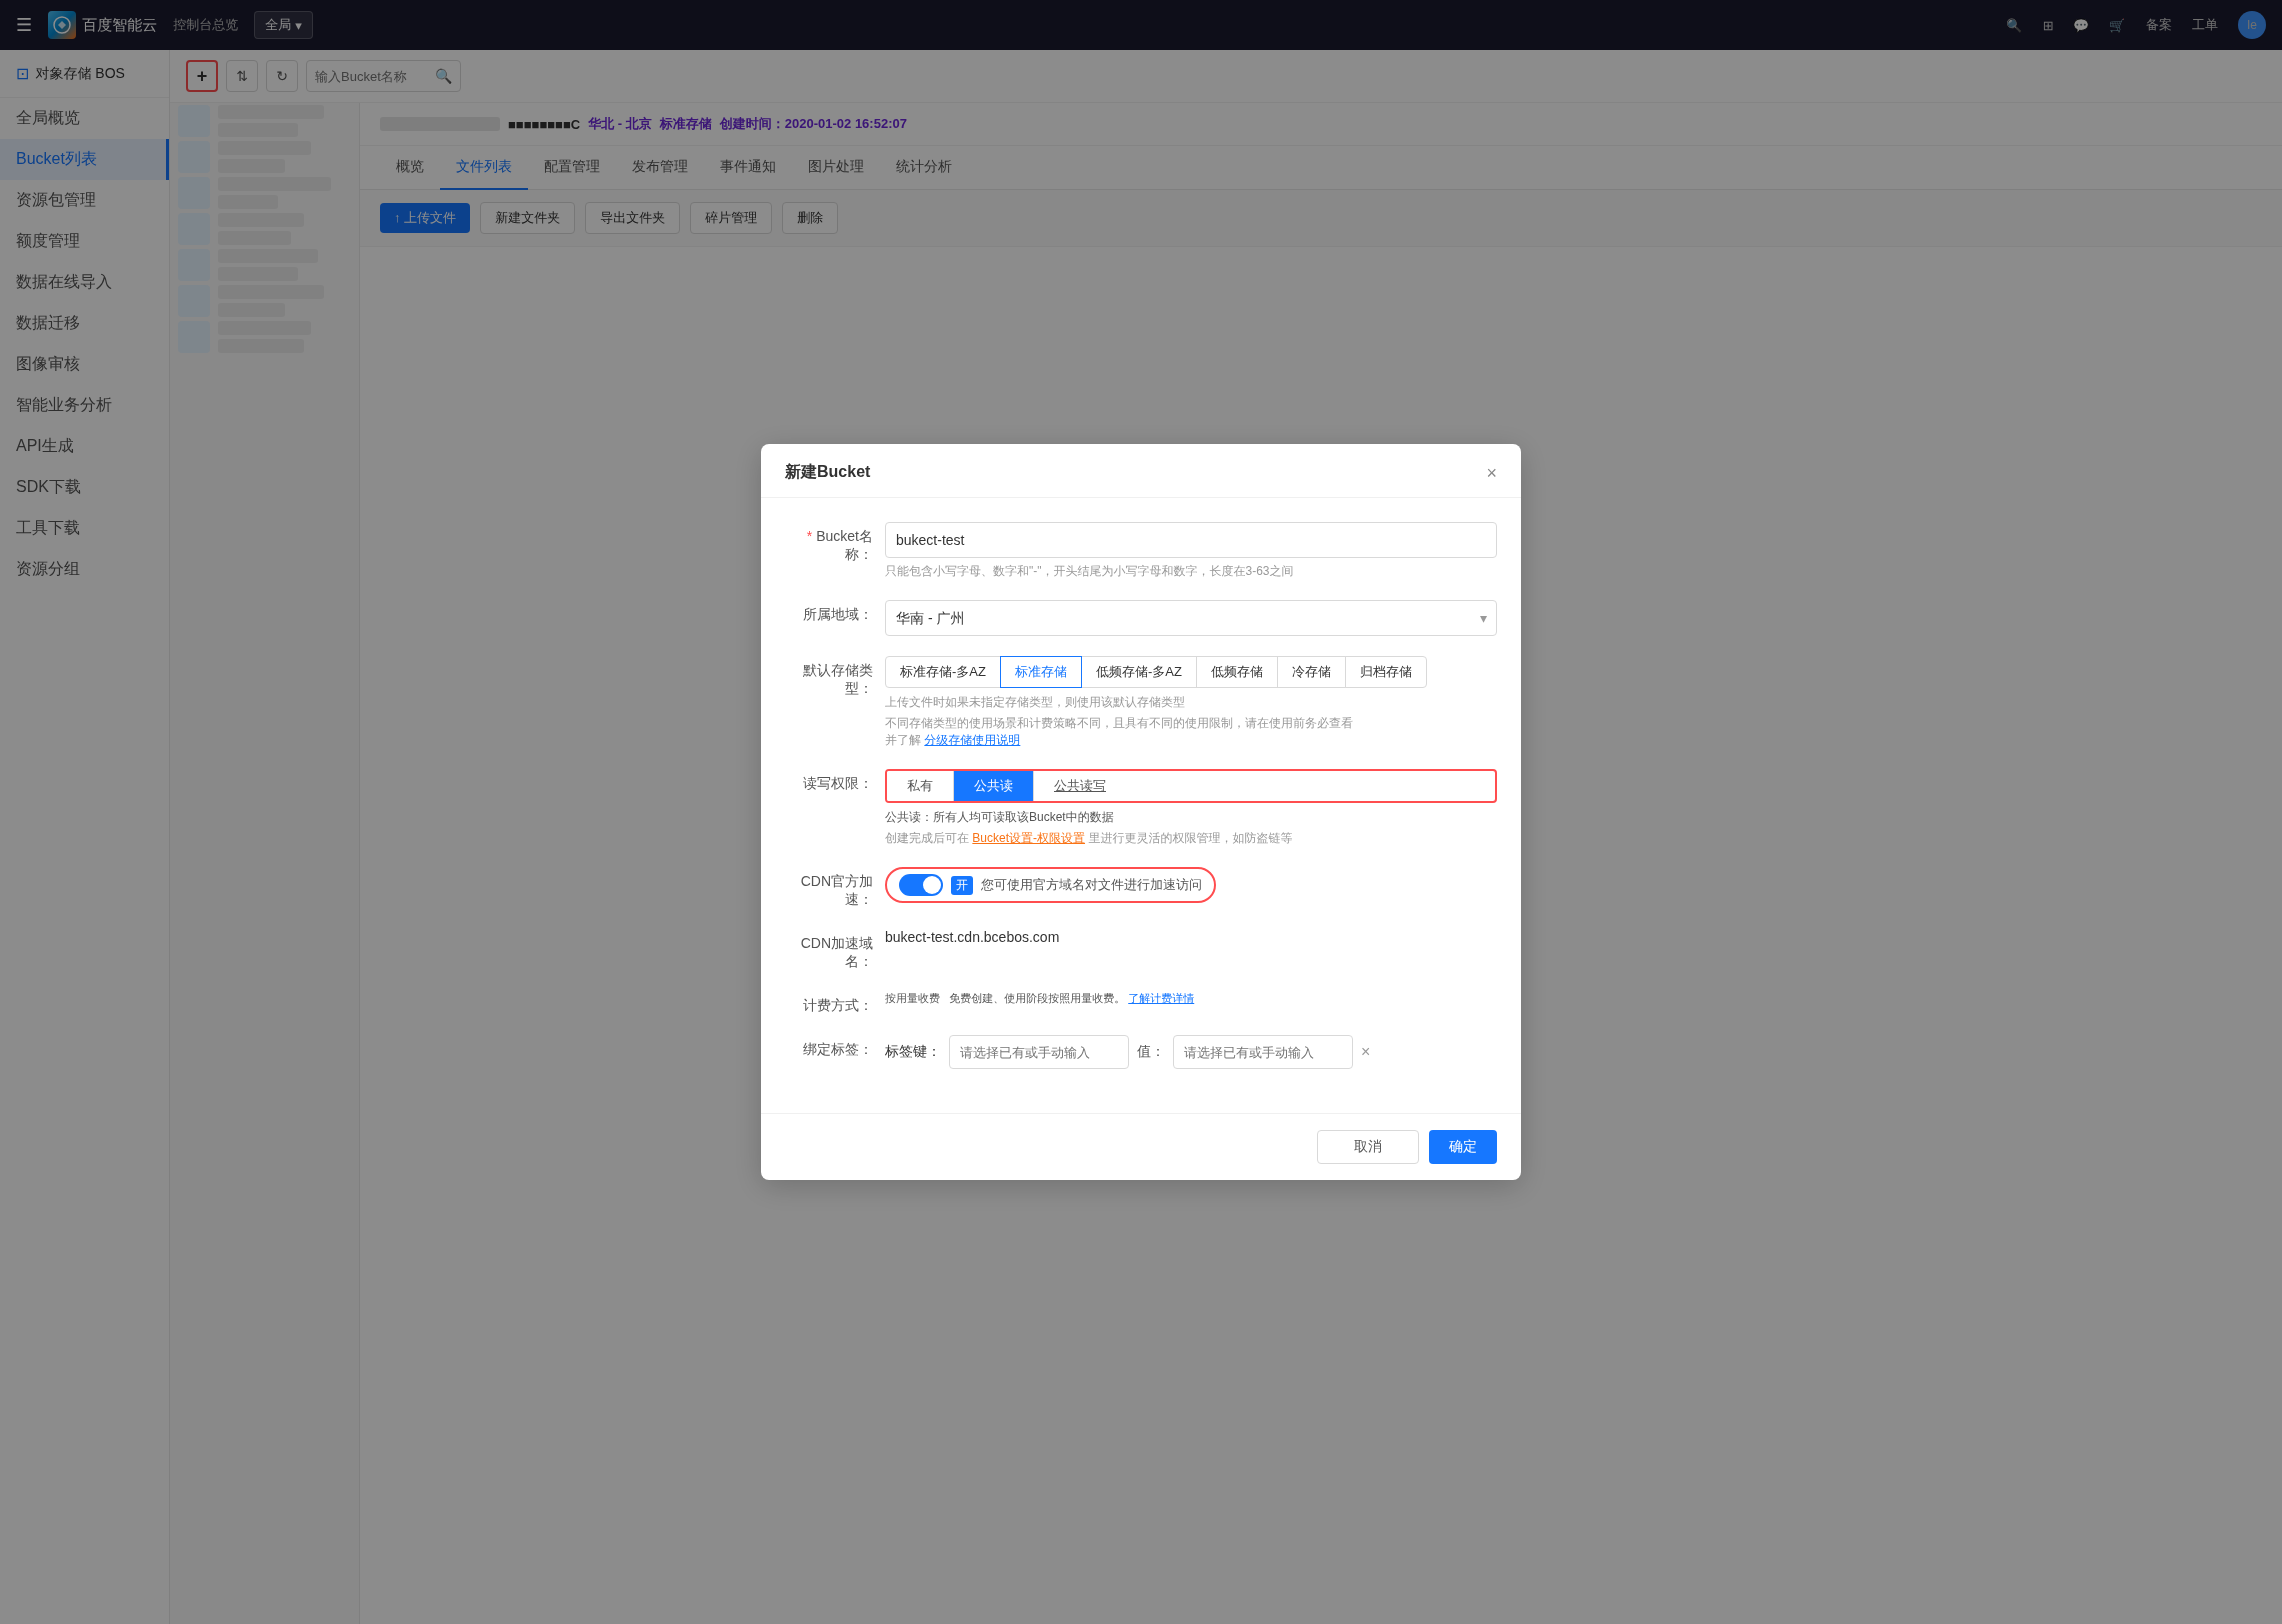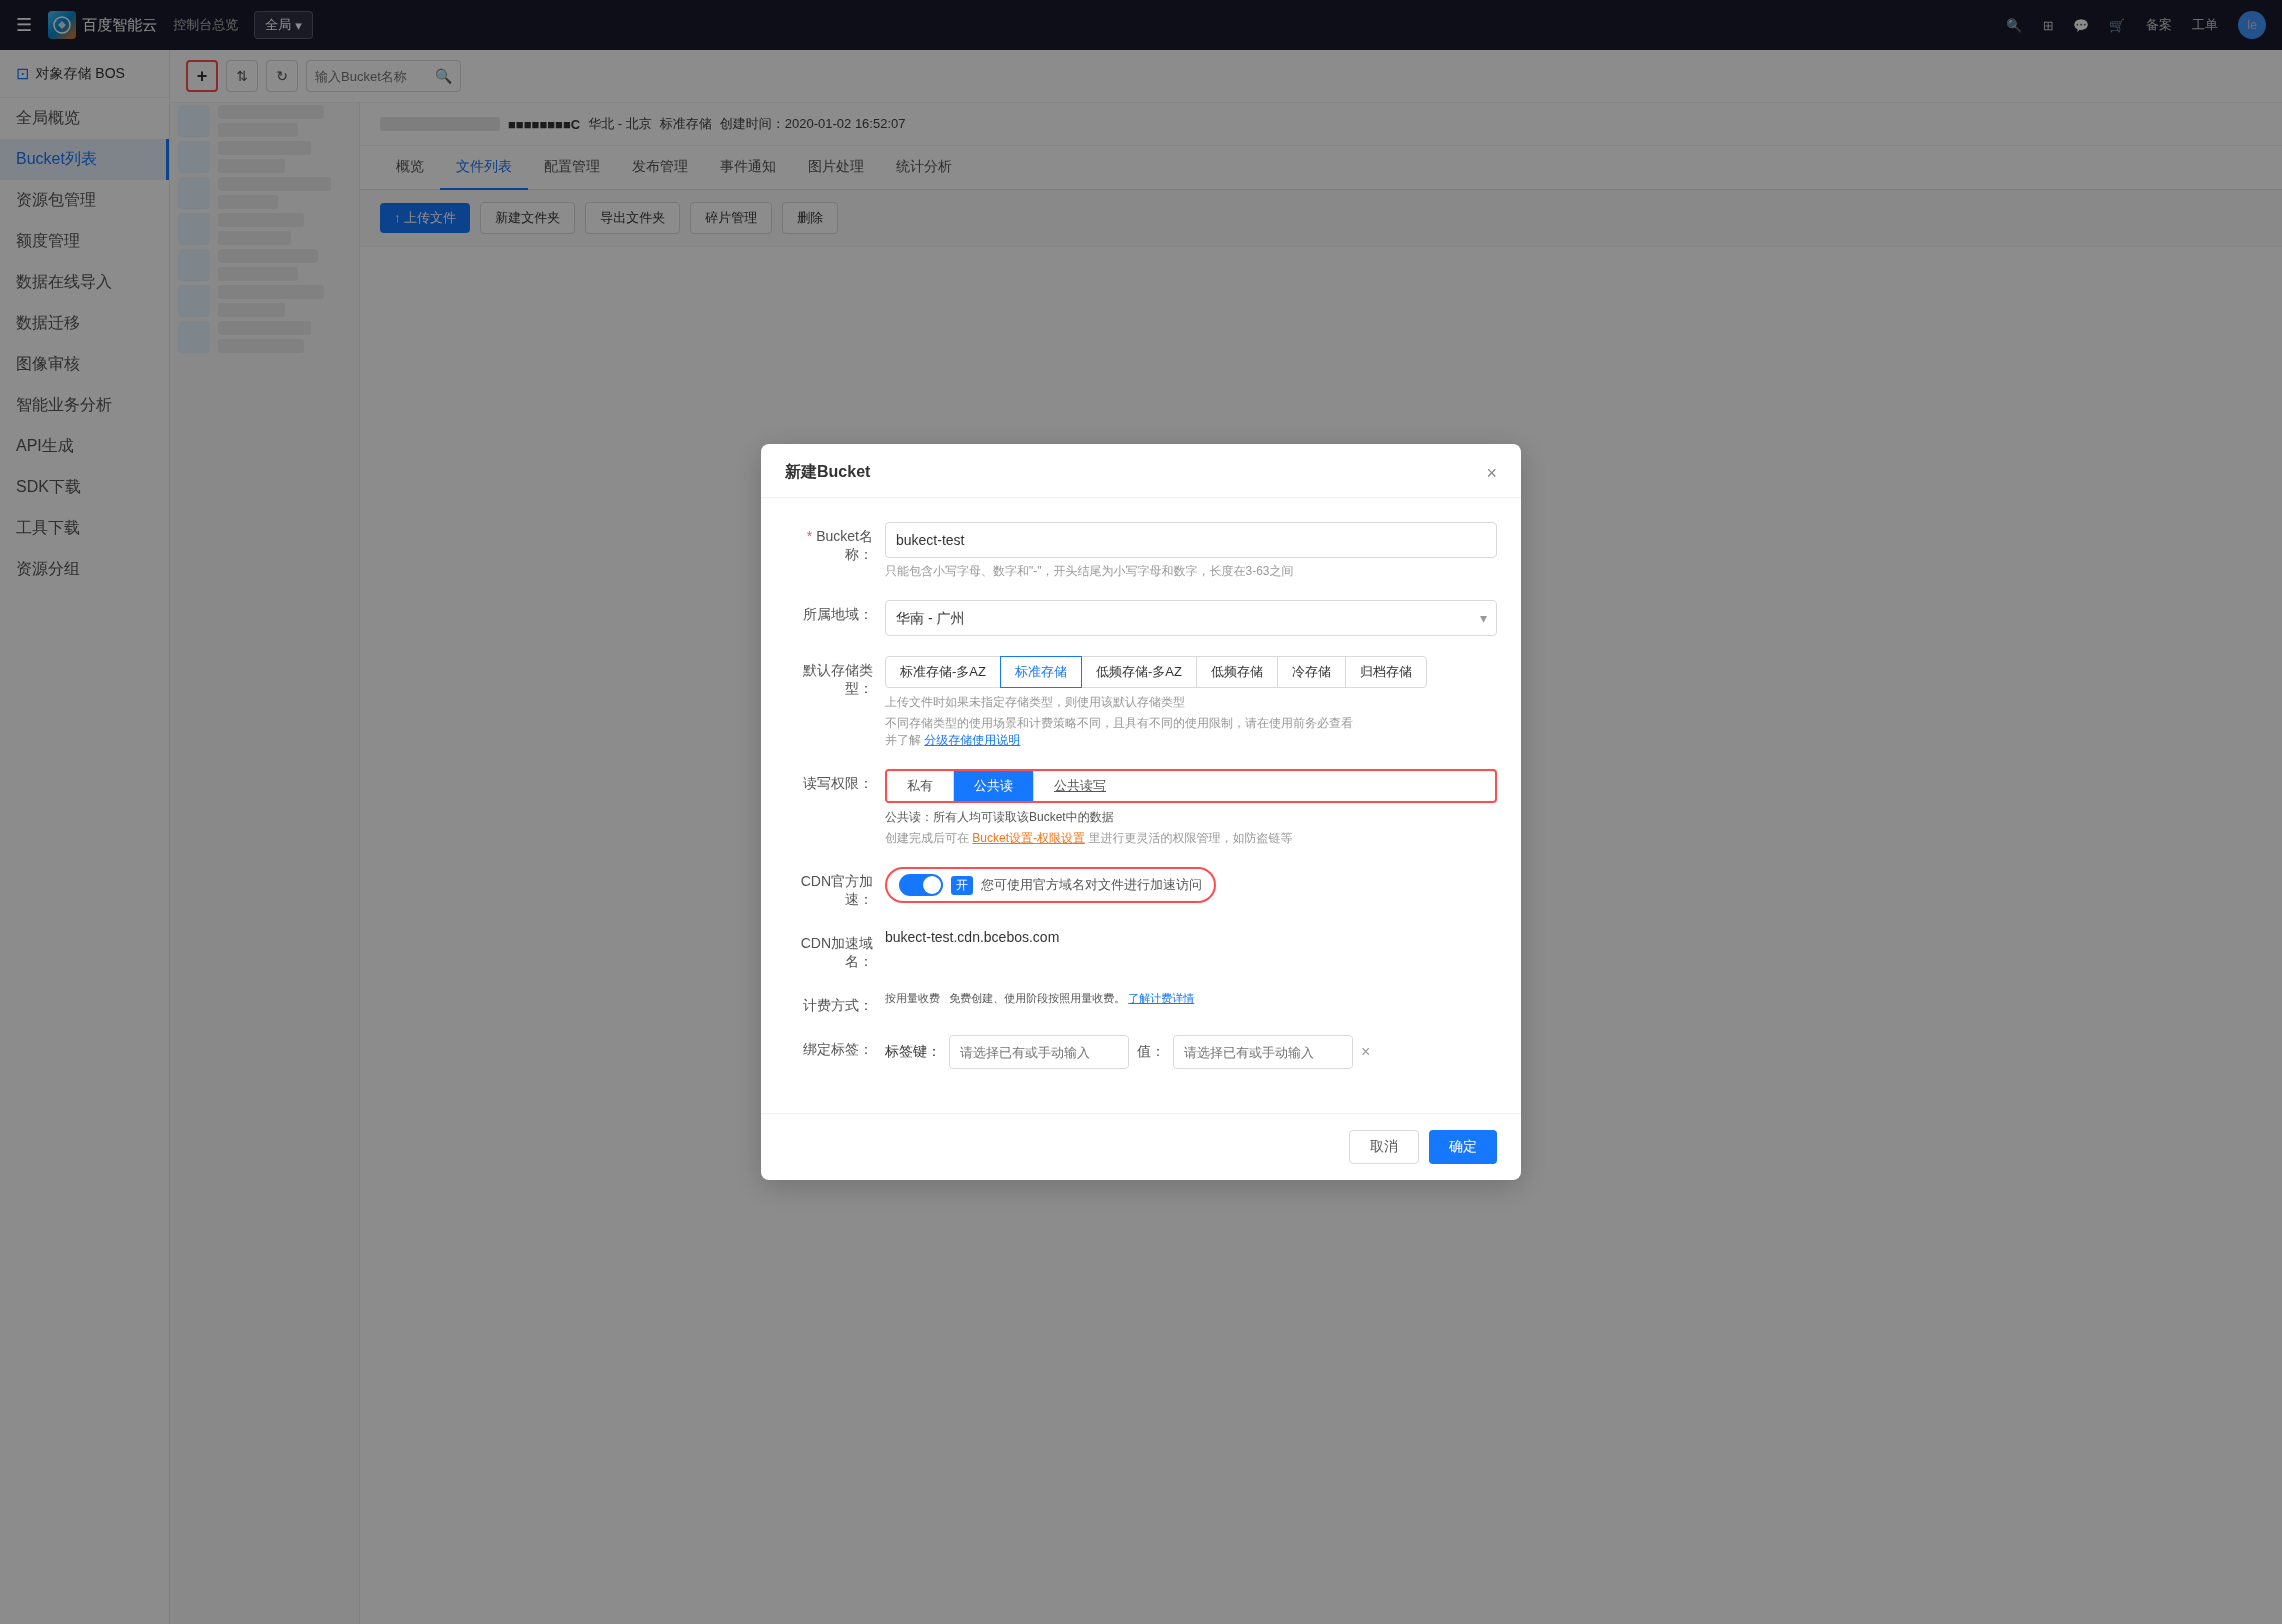--- a/index.html
+++ b/index.html
@@ -42,21 +42,21 @@
 
     
     .bucket-list-panel { width: 190px; background: #fafafa; border-right: 1px solid #e8e8e8; overflow-y: auto; flex-shrink: 0; }
 
     
     .detail-panel { flex: 1; background: white; display: flex; flex-direction: column; overflow: hidden; }
 
     
     .bucket-info-bar { padding: 12px 20px; border-bottom: 1px solid #f0f0f0; font-size: 13px; color: #555; display: flex; align-items: center; gap: 8px; }
     .bucket-name-label { font-weight: 600; color: #333; }
-    .bucket-meta { color: #404040; }
+    .bucket-meta { color: #6d28d9; font-weight: bold; }
 
     
     .tabs { display: flex; border-bottom: 1px solid #e8e8e8; padding: 0 20px; background: white; }
     .tab { padding: 12px 16px; font-size: 14px; color: #555; cursor: pointer; border-bottom: 2px solid transparent; margin-bottom: -1px; }
     .tab.active { color: #1677ff; border-bottom-color: #1677ff; font-weight: 500; }
 
     
     .file-actions { padding: 12px 20px; display: flex; align-items: center; gap: 10px; background: #fafafa; border-bottom: 1px solid #f0f0f0; }
     .btn-primary { background: #1677ff; color: white; border: none; border-radius: 4px; padding: 6px 14px; font-size: 13px; cursor: pointer; }
     .btn-default { background: white; color: #333; border: 1px solid #d9d9d9; border-radius: 4px; padding: 6px 14px; font-size: 13px; cursor: pointer; }
@@ -134,21 +134,21 @@
     .billing-link { color: #1677ff; cursor: pointer; }
 
     
     .tag-row { display: flex; align-items: center; gap: 8px; }
     .tag-input { height: 24px; border: 1px solid #d9d9d9; border-radius: 4px; padding: 16px 10px; font-size: 13px; width: 180px; color: #bbb; outline: none; }
     .tag-equals { color: #555; }
     .tag-remove { cursor: pointer; color: #999; font-size: 16px; }
 
     
     .modal-footer { padding: 16px 24px; border-top: 1px solid #f0f0f0; display: flex; justify-content: flex-end; gap: 10px; }
-    .btn-cancel { background: white; color: #555; border: 1px solid #d9d9d9; border-radius: 4px; padding: 7px 20px; font-size: 14px; cursor: pointer; }
+    .btn-cancel { background: white; color: #555; border: 1px solid #d9d9d9; border-radius: 4px; padding: 7px 36px; font-size: 14px; cursor: pointer; }
     .btn-confirm { background: #1677ff; color: white; border: none; border-radius: 4px; padding: 7px 20px; font-size: 14px; cursor: pointer; }
 
     
     .blurred-row { height: 36px; display: flex; align-items: center; gap: 8px; padding: 4px 8px; }
     .blur-block { height: 14px; background: #ddd; border-radius: 3px; opacity: 0.5; }
   </style>
 </head>
 <body>
 
 <nav class="top-nav">

